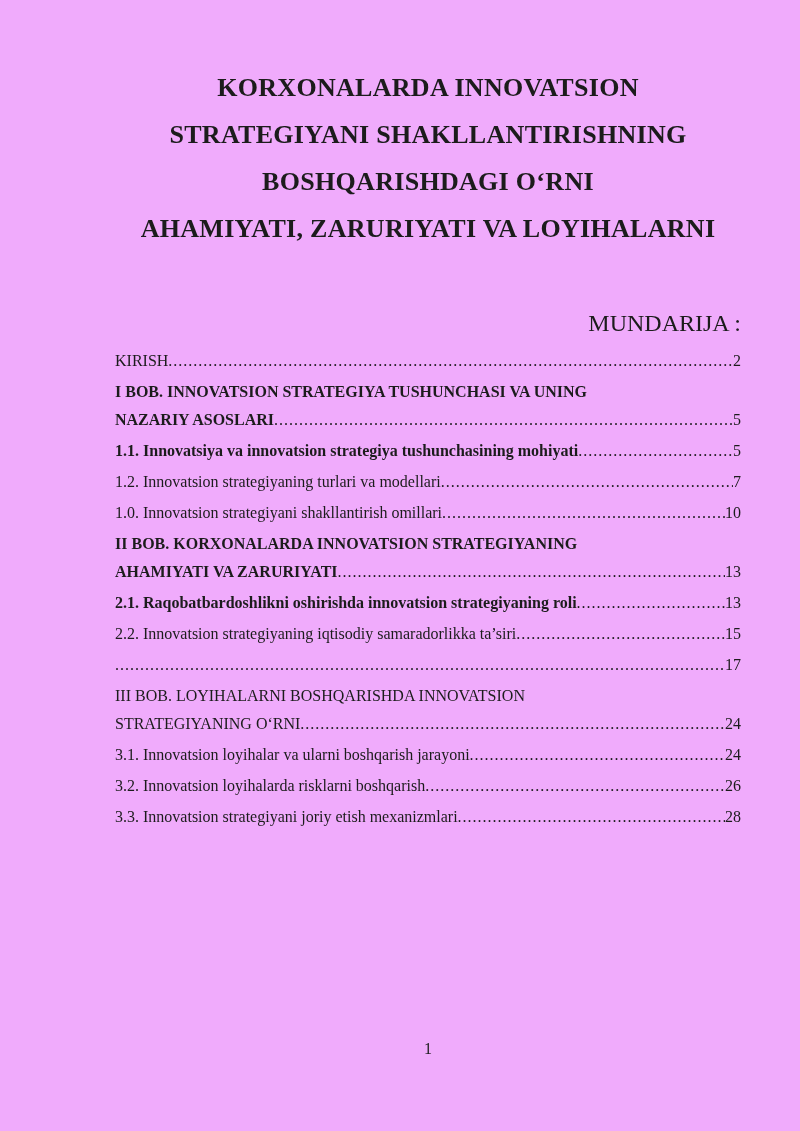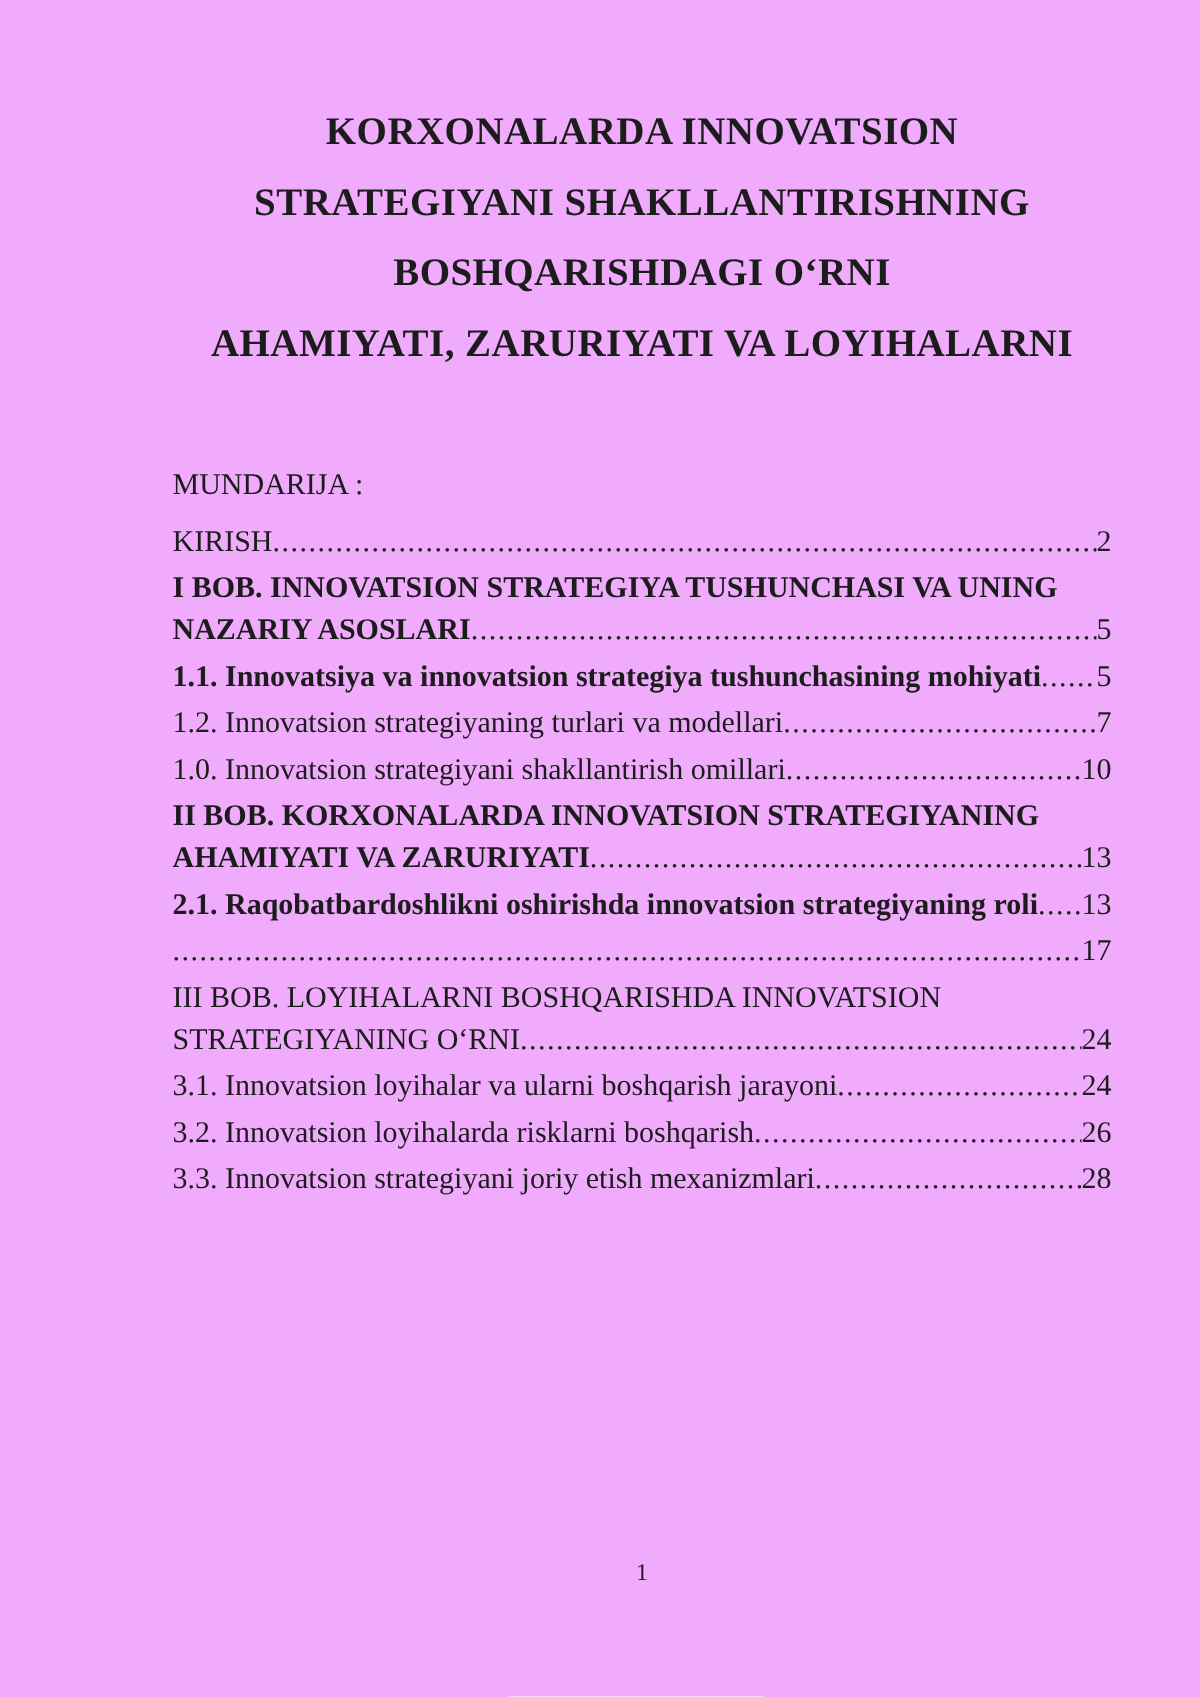--- a/index.html
+++ b/index.html
@@ -23,27 +23,27 @@
     margin-top: 64px;
     text-align: center;
     font-weight: 700;
     font-size: 26px;
     line-height: 47px;
     letter-spacing: 0.3px;
   }
   .toc-heading {
     margin-top: 56px;
     margin-bottom: 9px;
-    text-align: left;
-    font-size: 20px;
+    text-align: right;
+    font-size: 24px;
     font-weight: 400;
     line-height: 30px;
   }
   .toc-entry {
-    font-size: 20px;
+    font-size: 16px;
     line-height: 28px;
     margin-bottom: 3px;
   }
   .toc-entry.bold { font-weight: 700; }
   .entry-line {
     display: flex;
     align-items: baseline;
   }
   .label { white-space: nowrap; }
   .dots {
@@ -136,20 +136,27 @@
       </div>
       <div class="toc-entry bold">
         <div class="entry-line">
           <span class="label">2.1. Raqobatbardoshlikni oshirishda innovatsion strategiyaning roli</span>
           <span class="dots"></span>
           <span class="page-num">13</span>
         </div>
       </div>
       <div class="toc-entry">
         <div class="entry-line">
+          <span class="label">2.2. Innovatsion strategiyaning iqtisodiy samaradorlikka ta’siri</span>
+          <span class="dots"></span>
+          <span class="page-num">15</span>
+        </div>
+      </div>
+      <div class="toc-entry">
+        <div class="entry-line">
           <span class="dots"></span>
           <span class="page-num">17</span>
         </div>
       </div>
       <div class="toc-entry">
         <div class="entry-line">
           <span class="label">III BOB. LOYIHALARNI BOSHQARISHDA INNOVATSION</span>
         </div>
         <div class="entry-line">
           <span class="label">STRATEGIYANING O‘RNI</span>

